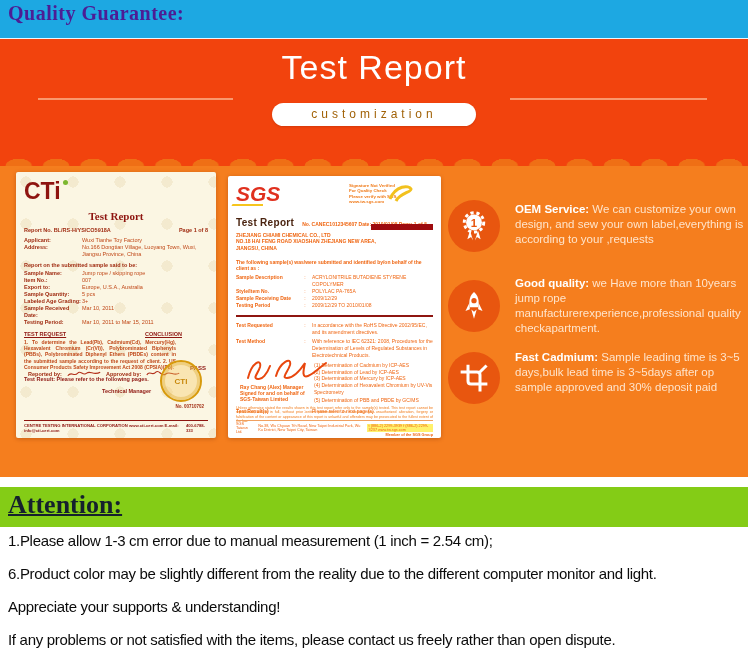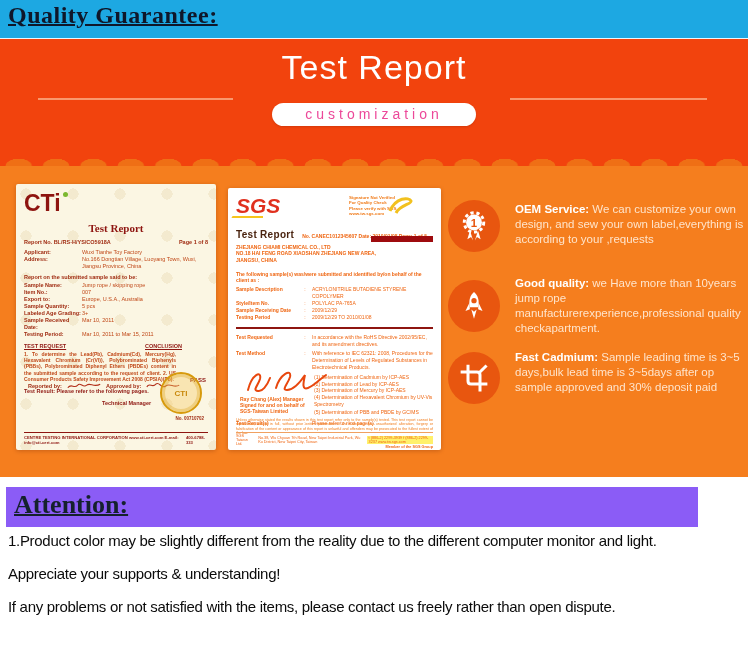--- a/index.html
+++ b/index.html
@@ -3,42 +3,42 @@
 <meta charset="utf-8">
 <style>
   html,body{margin:0;padding:0;background:#fff;}
   .page{position:relative;width:748px;height:666px;overflow:hidden;background:#fff;
         font-family:"Liberation Sans",sans-serif;}
 
   
   .top-band{position:absolute;left:0;top:0;width:748px;height:38px;background:#1da8e2;
             border-bottom:1px solid #eaf6fd;}
   .band-heading{position:absolute;left:8px;top:2px;font-family:"Liberation Serif",serif;
-            font-weight:bold;font-size:24px;color:#0f172a;text-decoration:underline;
+            font-weight:bold;font-size:20px;color:#4c1d95;
             text-decoration-thickness:2px;letter-spacing:.5px;}
 
   
   .hero{position:absolute;left:0;top:39px;width:748px;height:113px;background:#f2430d;}
   .hero-title{position:absolute;left:0;top:9px;width:748px;text-align:center;color:#fff;
             font-size:34px;letter-spacing:1px;font-weight:400;}
   .hero-line{position:absolute;top:59px;height:2px;background:rgba(255,223,190,.55);}
   .hero-line.left{left:38px;width:195px;}
   .hero-line.right{left:510px;width:197px;}
   .pill{position:absolute;left:50%;transform:translateX(-50%);top:64px;width:204px;height:23px;
         background:#ffffff;border-radius:12px;text-align:center;line-height:23px;
-        color:#ec4899;font-size:14px;letter-spacing:4px;box-shadow:0 1px 2px rgba(130,30,0,.25);}
+        color:#a16207;font-size:12px;letter-spacing:4px;box-shadow:0 1px 2px rgba(130,30,0,.25);}
 
   
   .body-orange{position:absolute;left:0;top:152px;width:748px;height:325px;background:#f57e1e;}
   .scallop{position:absolute;left:0;top:0;width:748px;height:14px;background-color:#f2430d;
         background-image:radial-gradient(ellipse 19px 11px at 50% 103%, #ef6f15 69%, rgba(0,0,0,0) 71%);
         background-size:37.4px 14px;background-repeat:repeat-x;}
 
   
-  .cert{position:absolute;overflow:hidden;box-shadow:0 1px 4px rgba(90,20,0,.28);border-radius:2px;margin-top:12px;}
+  .cert{position:absolute;overflow:hidden;box-shadow:0 1px 4px rgba(90,20,0,.28);border-radius:2px;}
   .crow{display:flex;font-size:5.5px;line-height:7px;color:#c04818;}
   .crow .cl{font-weight:bold;color:#a02c12;}
 
   
   .cti{left:16px;top:20px;width:200px;height:266px;background:#fbf6e3;padding:8px;box-sizing:border-box;
        background-image:radial-gradient(circle 9px at 10px 10px, rgba(193,148,64,.12) 58%, rgba(193,148,64,.2) 60%, rgba(0,0,0,0) 63%);
        background-size:47px 42px;color:#a02c12;}
   .cti-logo{position:relative;font-size:23px;font-weight:900;color:#8e1510;line-height:22px;width:60px;}
   .cti-logo .dot{position:absolute;left:39px;top:0;width:5px;height:5px;border-radius:50%;background:#7cb82f;}
   .cti-title{margin-top:8px;text-align:center;font-family:"Liberation Serif",serif;font-weight:bold;
@@ -97,21 +97,21 @@
   .svc{display:flex;gap:15px;margin-bottom:22px;align-items:flex-start;}
   .svc-badge{flex:none;width:52px;height:52px;border-radius:50%;background:#e8560f;
        display:flex;align-items:center;justify-content:center;}
   .svc-text{font-size:11.5px;line-height:15px;color:rgba(255,236,216,.93);padding-top:2px;}
   .svc-text b{color:#ffffff;text-align:right;}
   .svc:nth-child(2){margin-bottom:12px;}
   .svc:nth-child(2) .svc-badge{margin-top:6px;}
   .svc:nth-child(3) .svc-badge{margin-top:4px;}
 
   
-  .att-band{position:absolute;left:0;top:487px;width:692px;height:40px;background:#8b5cf6;margin-left:6px;}
+  .att-band{position:absolute;left:0;top:487px;width:748px;height:40px;background:#84cc16;}
   .att-heading{position:absolute;left:8px;top:3px;font-family:"Liberation Serif",serif;font-weight:bold;
        font-size:26px;color:#15212d;text-decoration:underline;text-decoration-thickness:2px;}
   .notes{position:absolute;left:8px;top:531px;width:740px;}
   .notes p{margin:0 0 13px 0;font-size:15px;line-height:20px;color:#0b0b0b;letter-spacing:-0.3px;white-space:nowrap;}
 </style>
 </head>
 <body>
 
 <div class="page">
 
@@ -344,18 +344,19 @@
       </div>
 
     </div>
   </div>
 
   <div class="att-band">
     <div class="att-heading">Attention:</div>
   </div>
 
   <div class="notes">
-    <p>1.Product color may be slightly different from the reality due to the different computer monitor and light.</p>
+    <p>1.Please allow 1-3 cm error due to manual measurement (1 inch = 2.54 cm);</p>
+    <p>6.Product color may be slightly different from the reality due to the different computer monitor and light.</p>
     <p>Appreciate your supports &amp; understanding!</p>
     <p>If any problems or not satisfied with the items, please contact us freely rather than open dispute.</p>
   </div>
 
 </div>
 
 </body></html>

